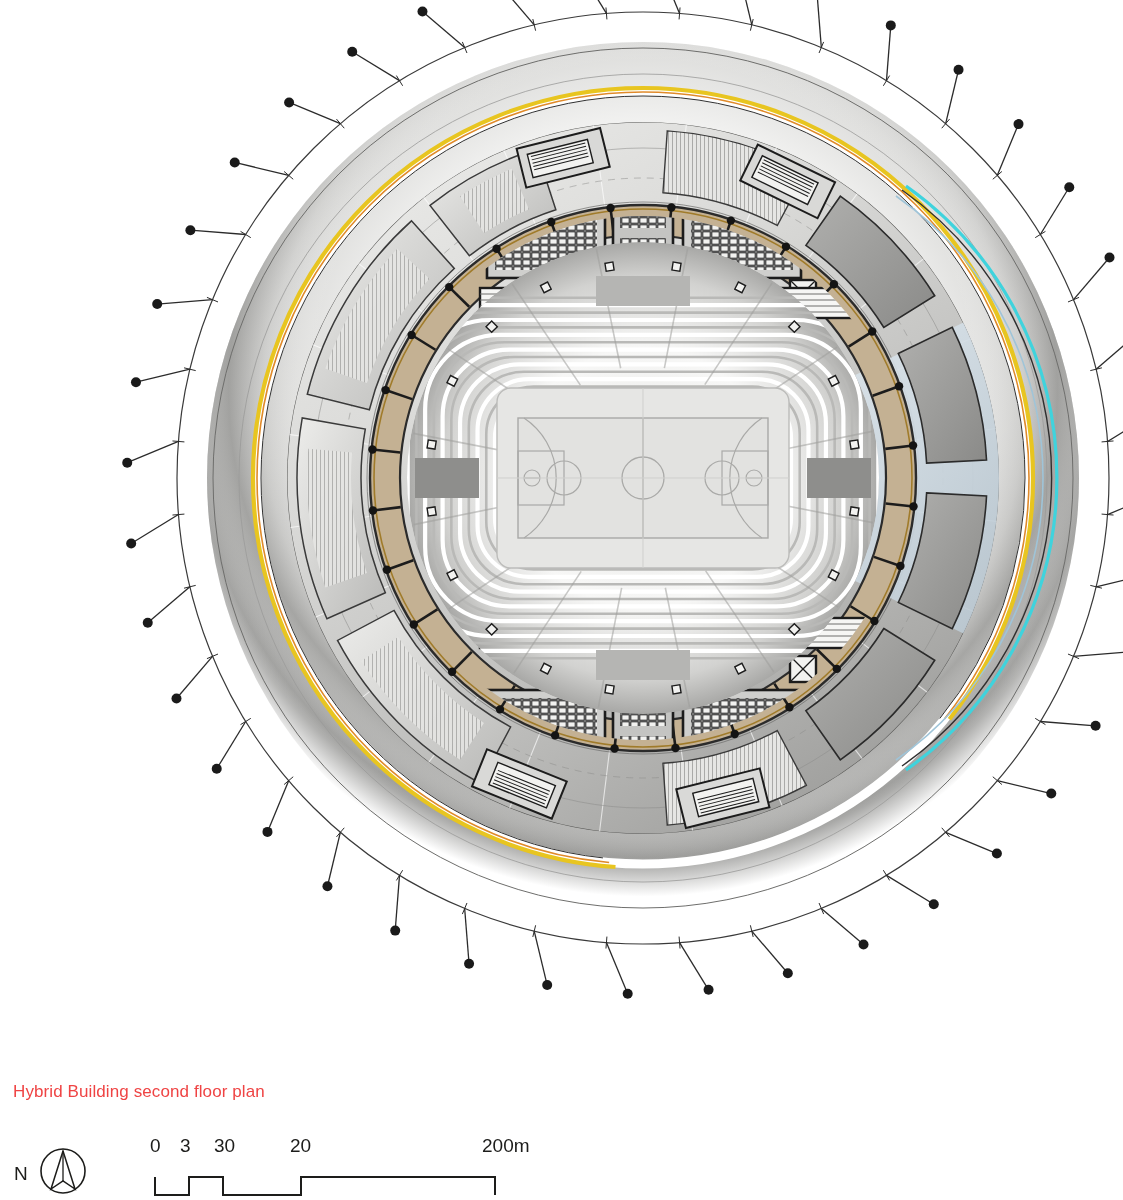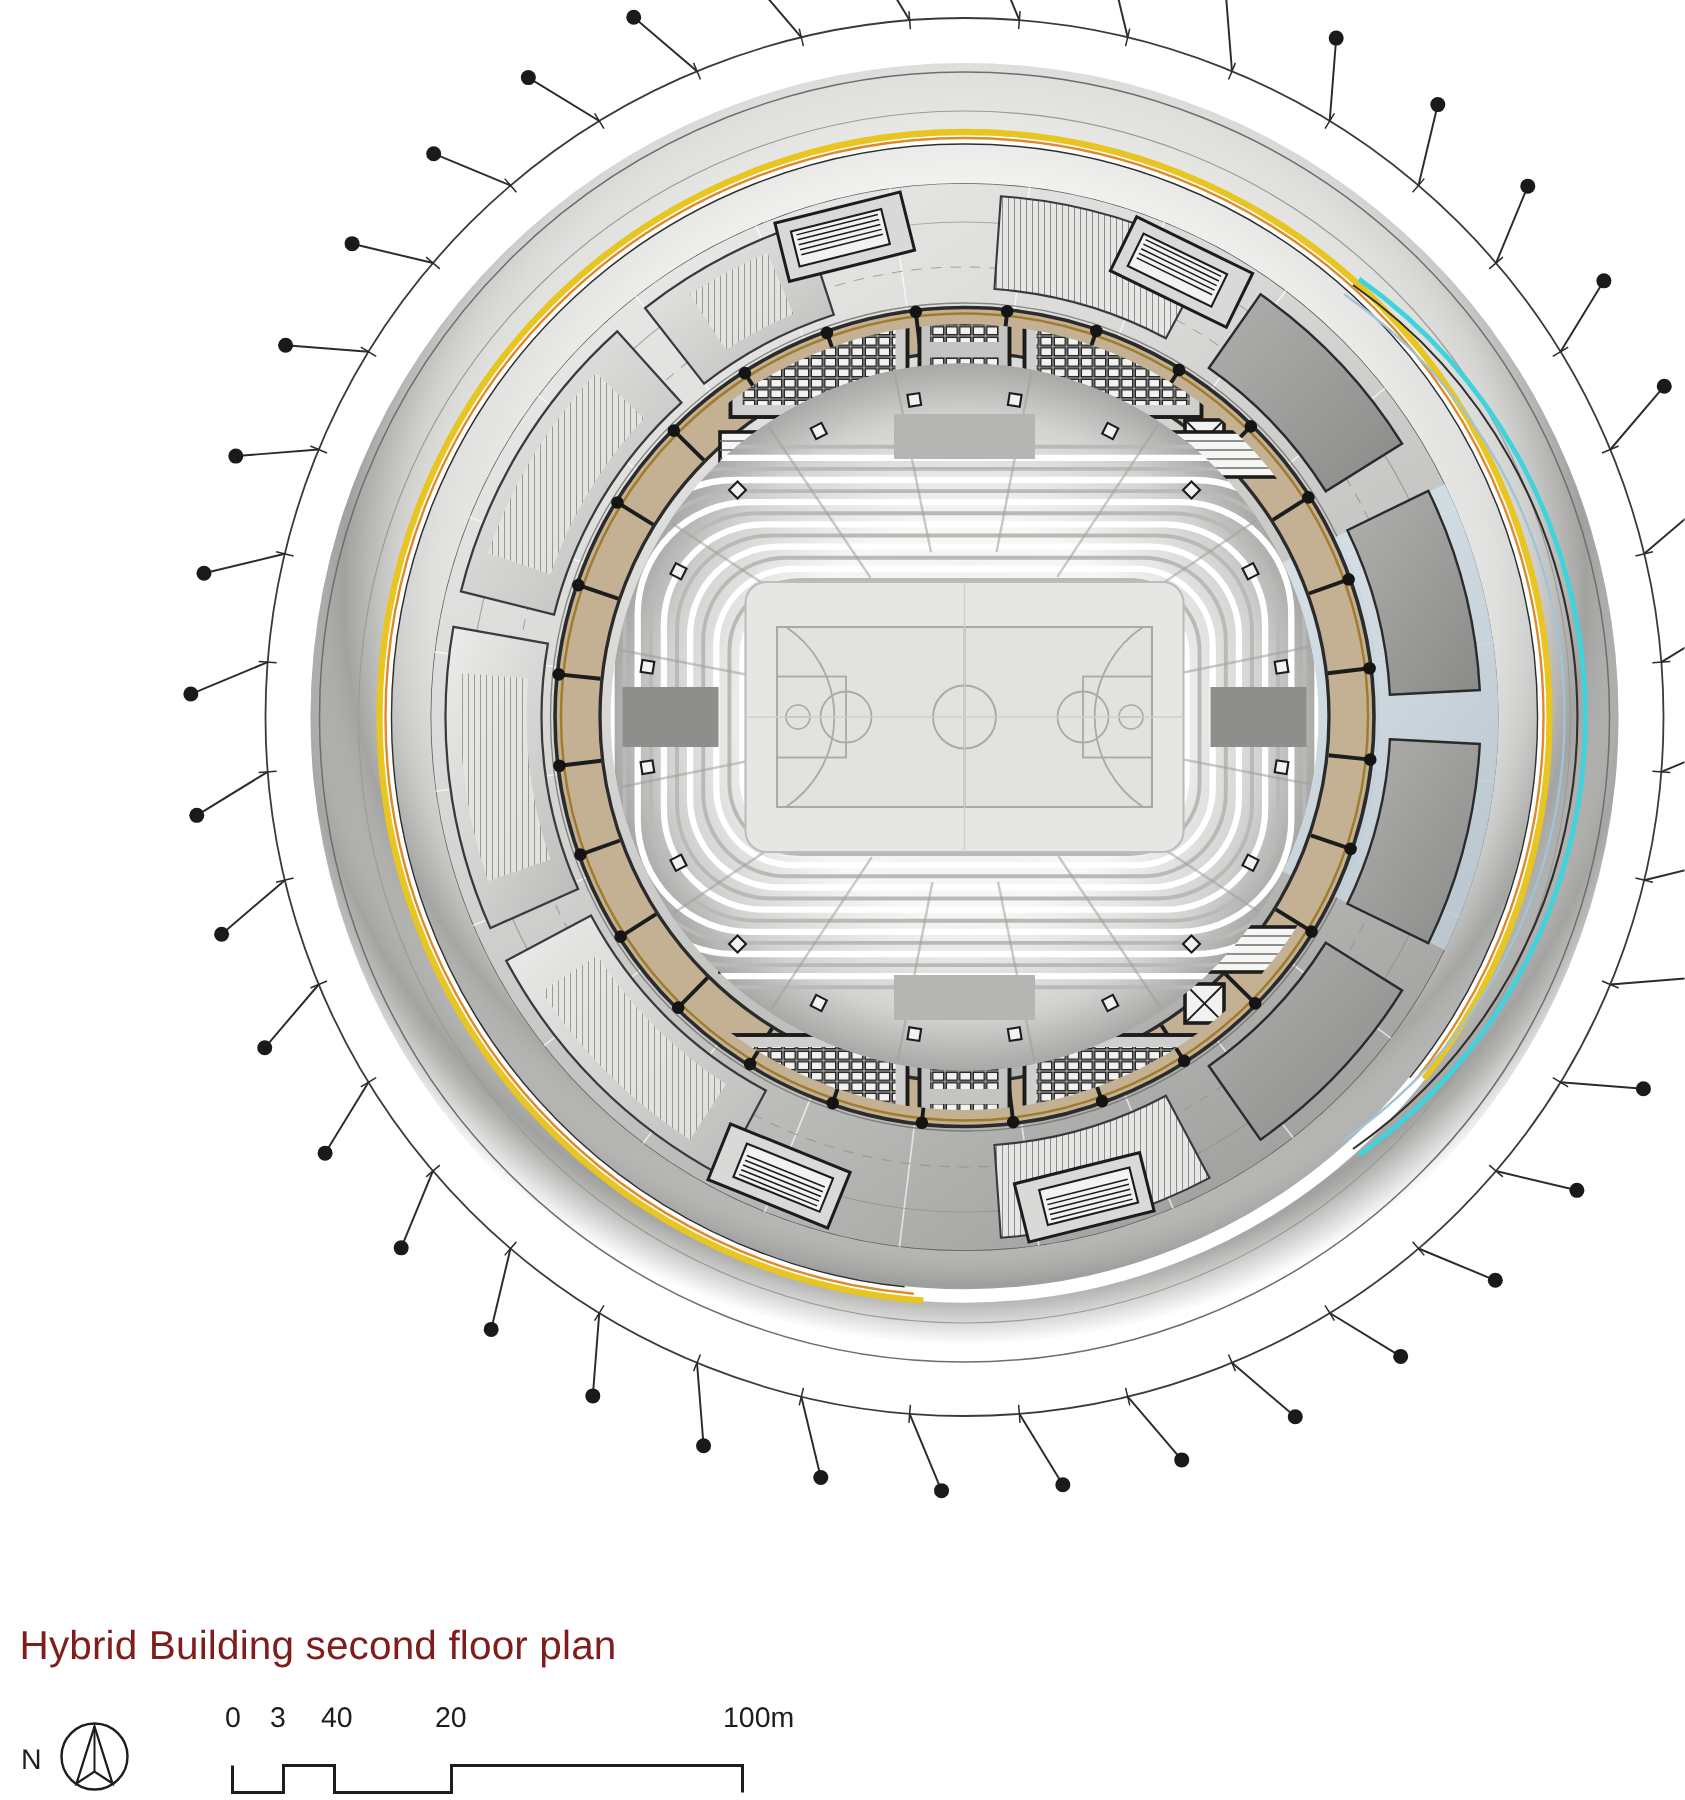--- a/index.html
+++ b/index.html
@@ -11,22 +11,22 @@
   }
   #plan-canvas{position:absolute;left:0;top:0;width:1123px;height:1010px;}
   #plan-canvas svg{display:block;width:1123px;height:1010px;}
 
   
   #caption-block{
     position:absolute;left:0;top:1010px;width:1123px;height:190px;
   }
   #plan-title{
     position:absolute;left:13px;top:72px;
-    font-size:27px;font-weight:400;letter-spacing:.1px;
-    color:#7f1d1d;white-space:nowrap;
+    font-size:17px;font-weight:400;letter-spacing:.1px;
+    color:#ef4444;white-space:nowrap;
   }
   #north-indicator{
     position:absolute;left:14px;top:135px;
     display:flex;align-items:center;gap:9px;
   }
   #north-letter{font-size:19px;color:#1d1d1b;line-height:1;}
   #scale-bar-group{position:absolute;left:150px;top:125px;width:390px;height:70px;}
   .scale-num{
     position:absolute;top:0;font-size:19px;color:#1d1d1b;white-space:nowrap;
   }
@@ -599,20 +599,20 @@
         <circle cx="26" cy="26" r="22" fill="none" stroke="#1d1d1b" stroke-width="1.6"></circle>
         <path d="M26 6 L38 44 L26 36 L14 44 Z" fill="none" stroke="#1d1d1b" stroke-width="1.5"></path>
         <line x1="26" y1="6" x2="26" y2="36" stroke="#1d1d1b" stroke-width="1.3"></line>
       </svg>
     </span>
   </div>
 
   <div id="scale-bar-group">
     <span class="scale-num" style="left:0px">0</span>
     <span class="scale-num" style="left:30px">3</span>
-    <span class="scale-num" style="left:64px">40</span>
+    <span class="scale-num" style="left:64px">30</span>
     <span class="scale-num" style="left:140px">20</span>
-    <span class="scale-num" style="left:332px">100m</span>
+    <span class="scale-num" style="left:332px">200m</span>
     <svg id="scale-bar-svg" width="370" height="34" viewBox="0 0 370 34">
       <path d="M5 12 L5 30 L39 30 L39 12 L73 12 L73 30 L151 30 L151 12 L345 12 L345 30" fill="none" stroke="#1d1d1b" stroke-width="2"></path>
     </svg>
   </div>
 </div>
 
 </body></html>

